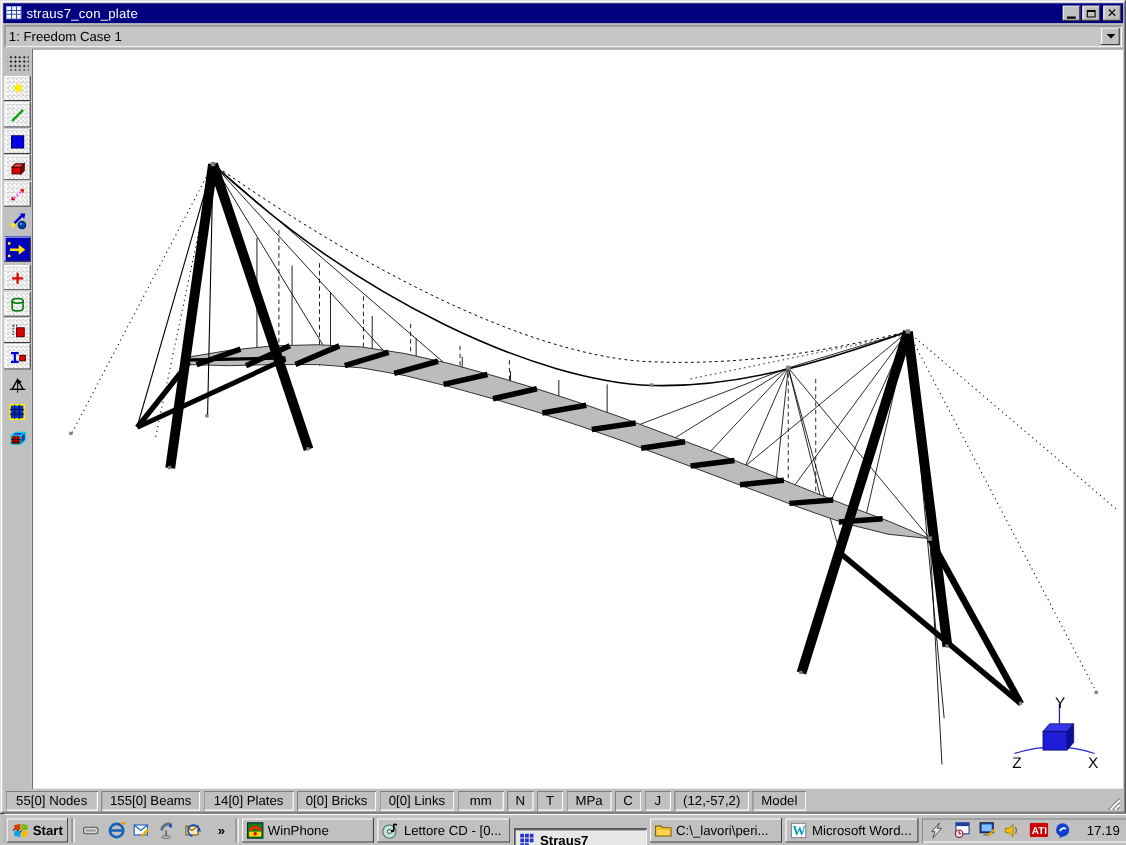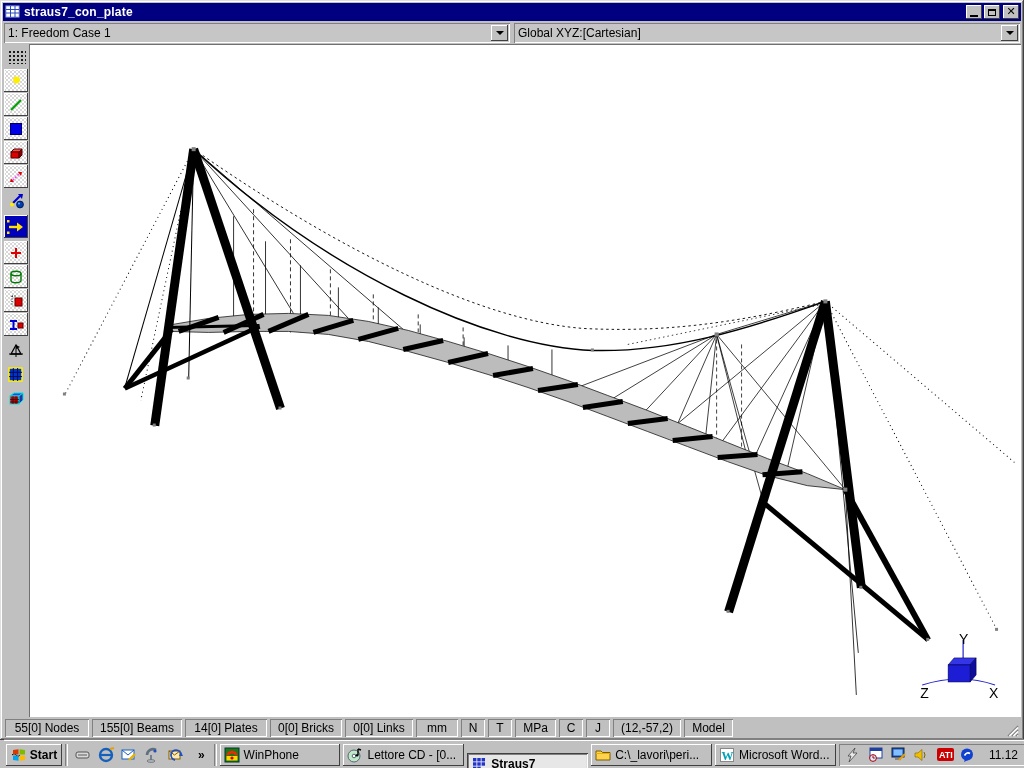--- a/index.html
+++ b/index.html
@@ -14,21 +14,21 @@
 
   .app { position:absolute; left:0; top:0; width:1024px; height:740px;
          background:#c0c0c0; padding:3px; }
   .app-frame { box-shadow: inset -1px -1px 0 #404040, inset 1px 1px 0 #dfdfdf,
                inset -2px -2px 0 #808080, inset 2px 2px 0 #ffffff; position:absolute; inset:0; pointer-events:none; }
 
   
   .titlebar { height:18px; background:#000080; display:flex; align-items:center;
               padding:0 2px; color:#fff; }
   .titlebar .ticon { width:16px; height:14px; margin-right:3px; flex:0 0 auto; }
-  .titlebar .ttext { font-size:12px; font-weight:bold; letter-spacing:.2px;
+  .titlebar .ttext { font-size:12px; font-weight:normal; letter-spacing:.2px;
                      white-space:nowrap; flex:1; }
   .tbtns { display:flex; gap:2px; }
   .tbtn { width:16px; height:14px; background:#c0c0c0; display:flex;
           align-items:center; justify-content:center; position:relative; }
   .g-min { width:8px; height:2px; background:#000; margin-top:7px; }
   .g-max { width:8px; height:7px; border:1px solid #000; border-top-width:2px; }
   .g-close { font-size:11px; font-weight:bold; color:#000; line-height:10px; font-family:"DejaVu Sans",sans-serif; }
 
   
   .combo-row { height:23px; display:flex; gap:4px; padding:2px 1px 1px 1px; }
@@ -110,26 +110,20 @@
     </div>
   </div>
 
   <div class="combo-row">
     <div class="combo sunken-thin">
       <div class="cfield">1: Freedom Case 1</div>
       <div class="cbtn raised-thin">
           <div class="arrow-dn"></div>
         </div>
     </div>
-    <div class="combo sunken-thin">
-      <div class="cfield">Global XYZ:[Cartesian]</div>
-      <div class="cbtn raised-thin">
-          <div class="arrow-dn"></div>
-        </div>
-    </div>
   </div>
 
   <div class="main">
     <div class="toolcol">
       <div class="tool">
           <div class="dots"></div>
         </div>
       <div class="tool raised-thin checker">
         <svg width="16" height="16">
             <circle cx="8.5" cy="7" r="3.4" fill="#ffee00"></circle>
@@ -519,15 +513,15 @@
           <text x="2" y="10" font-size="9" font-weight="bold" fill="#fff" font-family="Liberation Sans, sans-serif">ATI</text>
         </svg>
       </div>
     <div class="trayicon">
       <svg width="15" height="14">
           <circle cx="7" cy="6.5" r="6" fill="#1040d0"></circle>
           <polygon points="5,11 4,14 9,11.5" fill="#1040d0"></polygon>
           <path d="M4.5 7.5 Q7 3.5 10 5.5" stroke="#fff" stroke-width="1.6" fill="none"></path>
         </svg>
       </div>
-    <div class="clock">11.12</div>
+    <div class="clock">17.19</div>
   </div>
 </div>
 
 </body></html>

